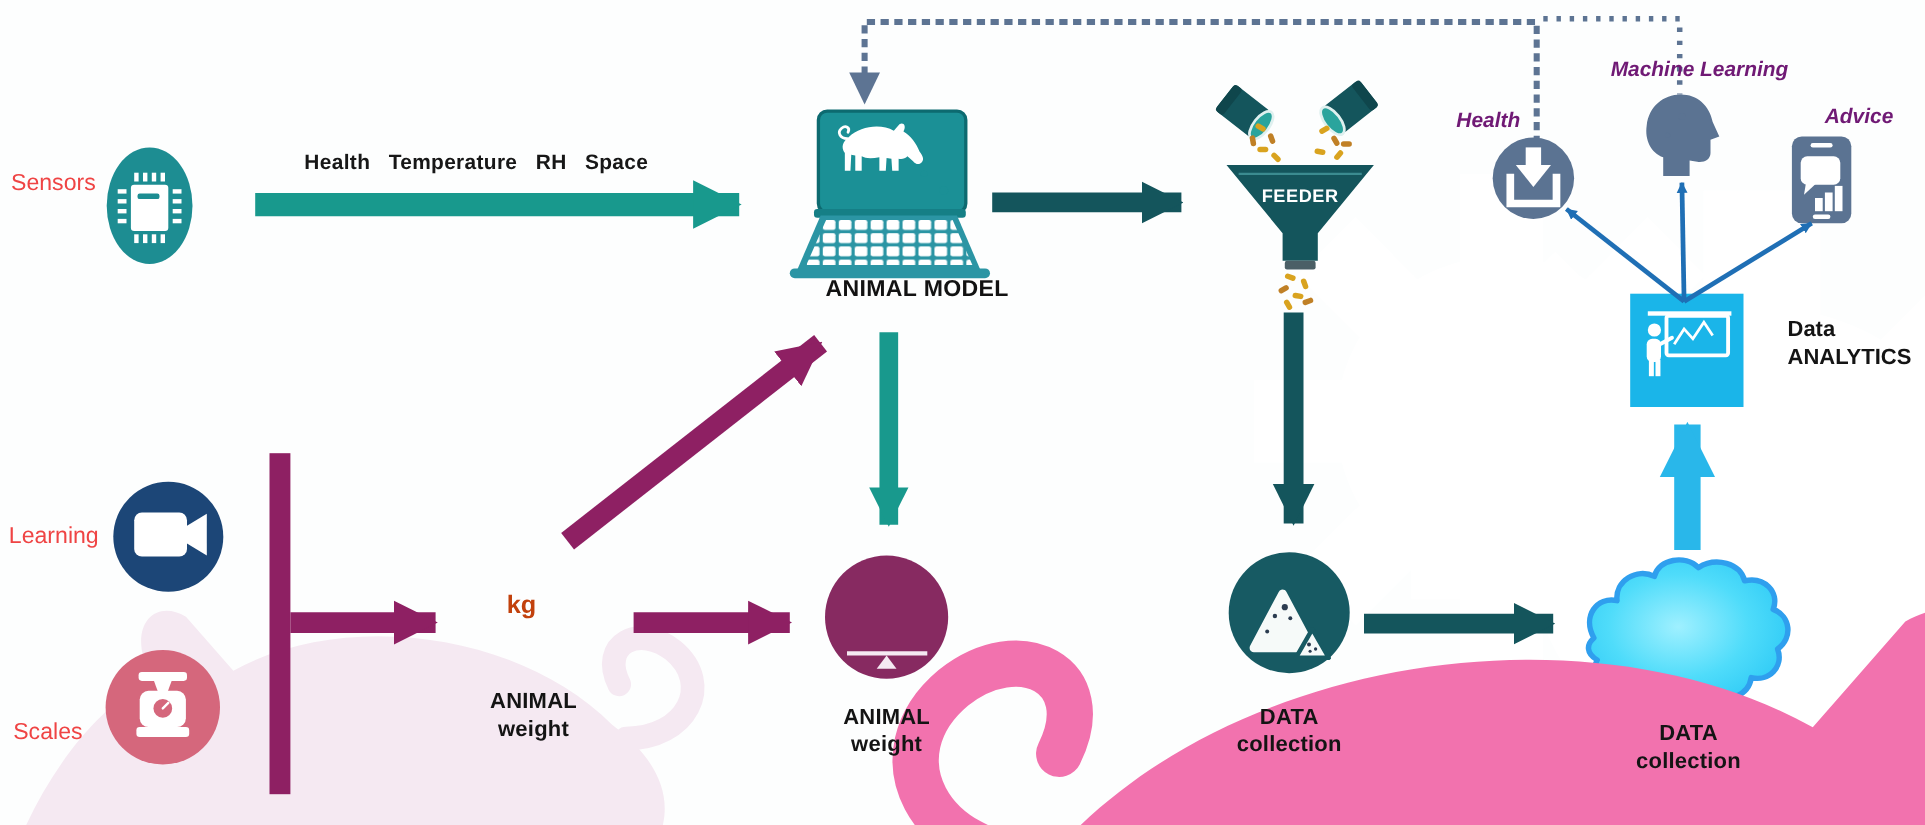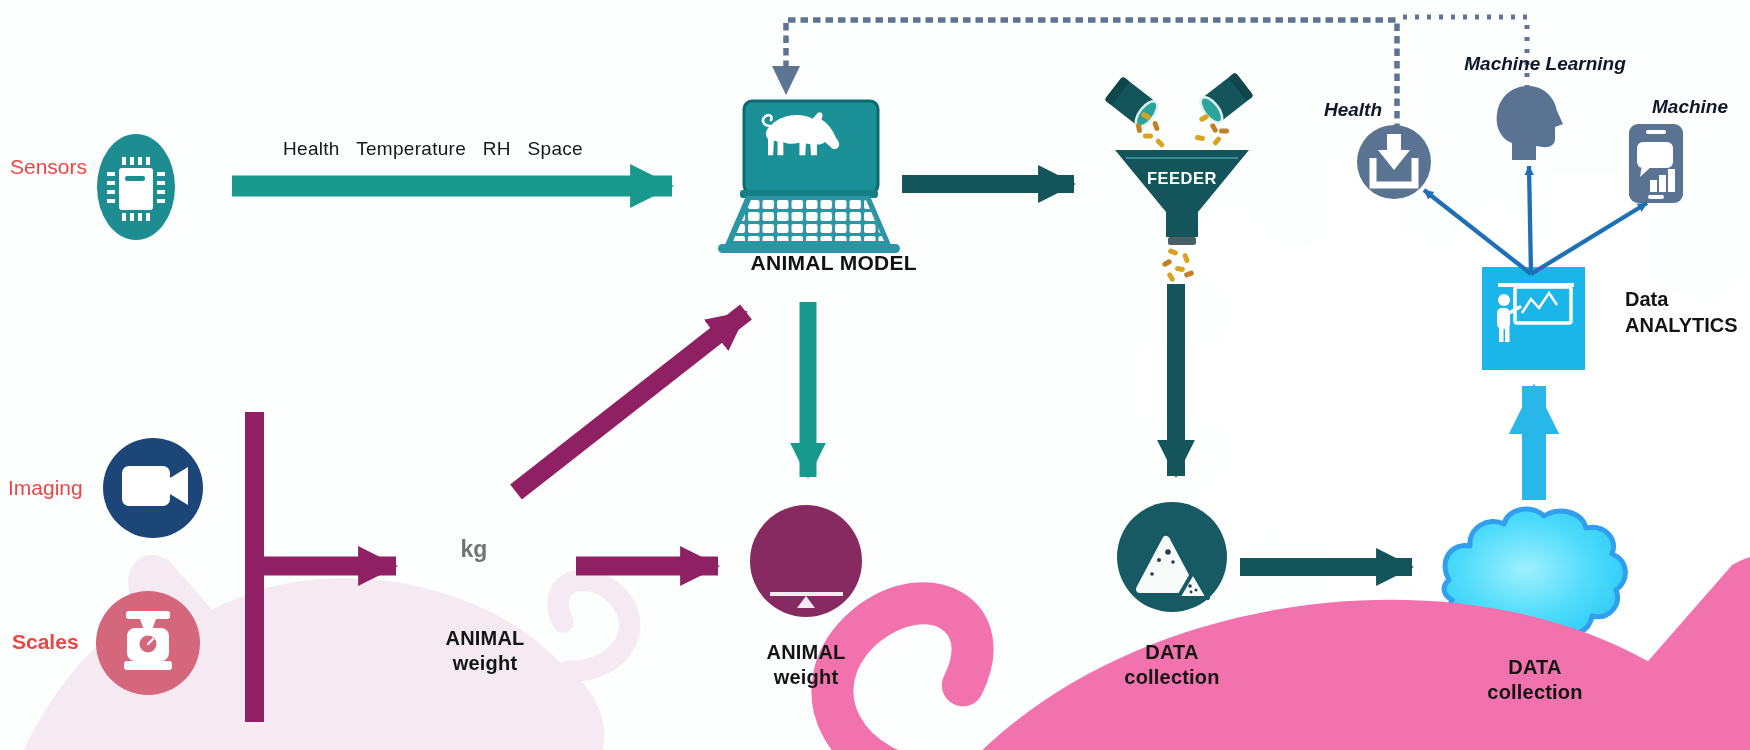--- a/index.html
+++ b/index.html
@@ -4,24 +4,24 @@
 <style>
   html,body{margin:0;padding:0;background:#ffffff;}
   .stage{
     position:relative;width:1750px;height:750px;background:#fdfefe;
     font-family:"Liberation Sans",sans-serif;overflow:hidden;
   }
   .stage svg.overlay{position:absolute;left:0;top:0;}
   .lbl{position:absolute;color:#191919;}
   .side{font-size:21px;font-weight:400;color:#ef4444;}
   .cap{font-weight:700;font-size:20px;line-height:25px;text-align:center;letter-spacing:.2px;color:#141414;}
-  .it{font-style:italic;font-weight:700;font-size:19px;text-align:center;color:#0f172a;}
-  .stream{font-weight:400;font-size:19px;text-align:center;white-space:pre;color:#171717;letter-spacing:.3px;}
+  .it{font-style:italic;font-weight:700;font-size:19px;text-align:center;color:#701a75;}
+  .stream{font-weight:700;font-size:19px;text-align:center;white-space:pre;color:#171717;letter-spacing:.3px;}
   .big{font-weight:700;font-size:21px;text-align:right;color:#121212;letter-spacing:.3px;}
-  .kg{font-weight:700;font-size:23px;text-align:center;color:#737373;}
+  .kg{font-weight:700;font-size:23px;text-align:center;color:#c2410c;}
   .anal{font-weight:700;font-size:20px;line-height:26px;text-align:left;color:#141414;}
 </style>
 </head>
 <body>
 
 <div class="stage">
 
   <svg class="overlay" width="1750" height="750" viewBox="0 0 1750 750">
     <defs>
       <marker id="m-teal" viewBox="0 0 10 10" refX="9.5" refY="5" markerWidth="2.1" markerHeight="2.6" orient="auto">
@@ -263,29 +263,29 @@
       <line x1="1531" y1="274" x2="1647" y2="203" stroke="#1f6fb5" stroke-width="4.3" marker-end="url(#m-blue)"></line>
     </g>
   </svg>
 
   <div class="lbl side" style="left:10px;top:155px;width:90px;">Sensors</div>
   <div class="lbl stream" style="left:237px;top:138px;width:392px;">Health   Temperature   RH   Space</div>
   <div class="lbl big" style="left:703px;top:251px;width:214px;">ANIMAL MODEL</div>
 
   <div class="lbl it" style="left:1312px;top:99px;width:82px;">Health</div>
   <div class="lbl it" style="left:1438px;top:53px;width:214px;">Machine Learning</div>
-  <div class="lbl it" style="left:1648px;top:96px;width:84px;">Machine</div>
+  <div class="lbl it" style="left:1648px;top:96px;width:84px;">Advice</div>
 
   <div class="lbl anal" style="left:1625px;top:286px;width:135px;">
     <div>Data</div>
     <div>ANALYTICS</div>
   </div>
 
-  <div class="lbl side" style="left:8px;top:476px;width:96px;">Imaging</div>
-  <div class="lbl side" style="left:12px;top:630px;width:84px;font-weight:bold;">Scales</div>
+  <div class="lbl side" style="left:8px;top:476px;width:96px;">Learning</div>
+  <div class="lbl side" style="left:12px;top:654px;width:84px;">Scales</div>
 
   <div class="lbl kg" style="left:448px;top:536px;width:52px;">kg</div>
 
   <div class="lbl cap" style="left:403px;top:626px;width:164px;">
     <div>ANIMAL</div>
     <div>weight</div>
   </div>
 
   <div class="lbl cap" style="left:724px;top:640px;width:164px;">
     <div>ANIMAL</div>

